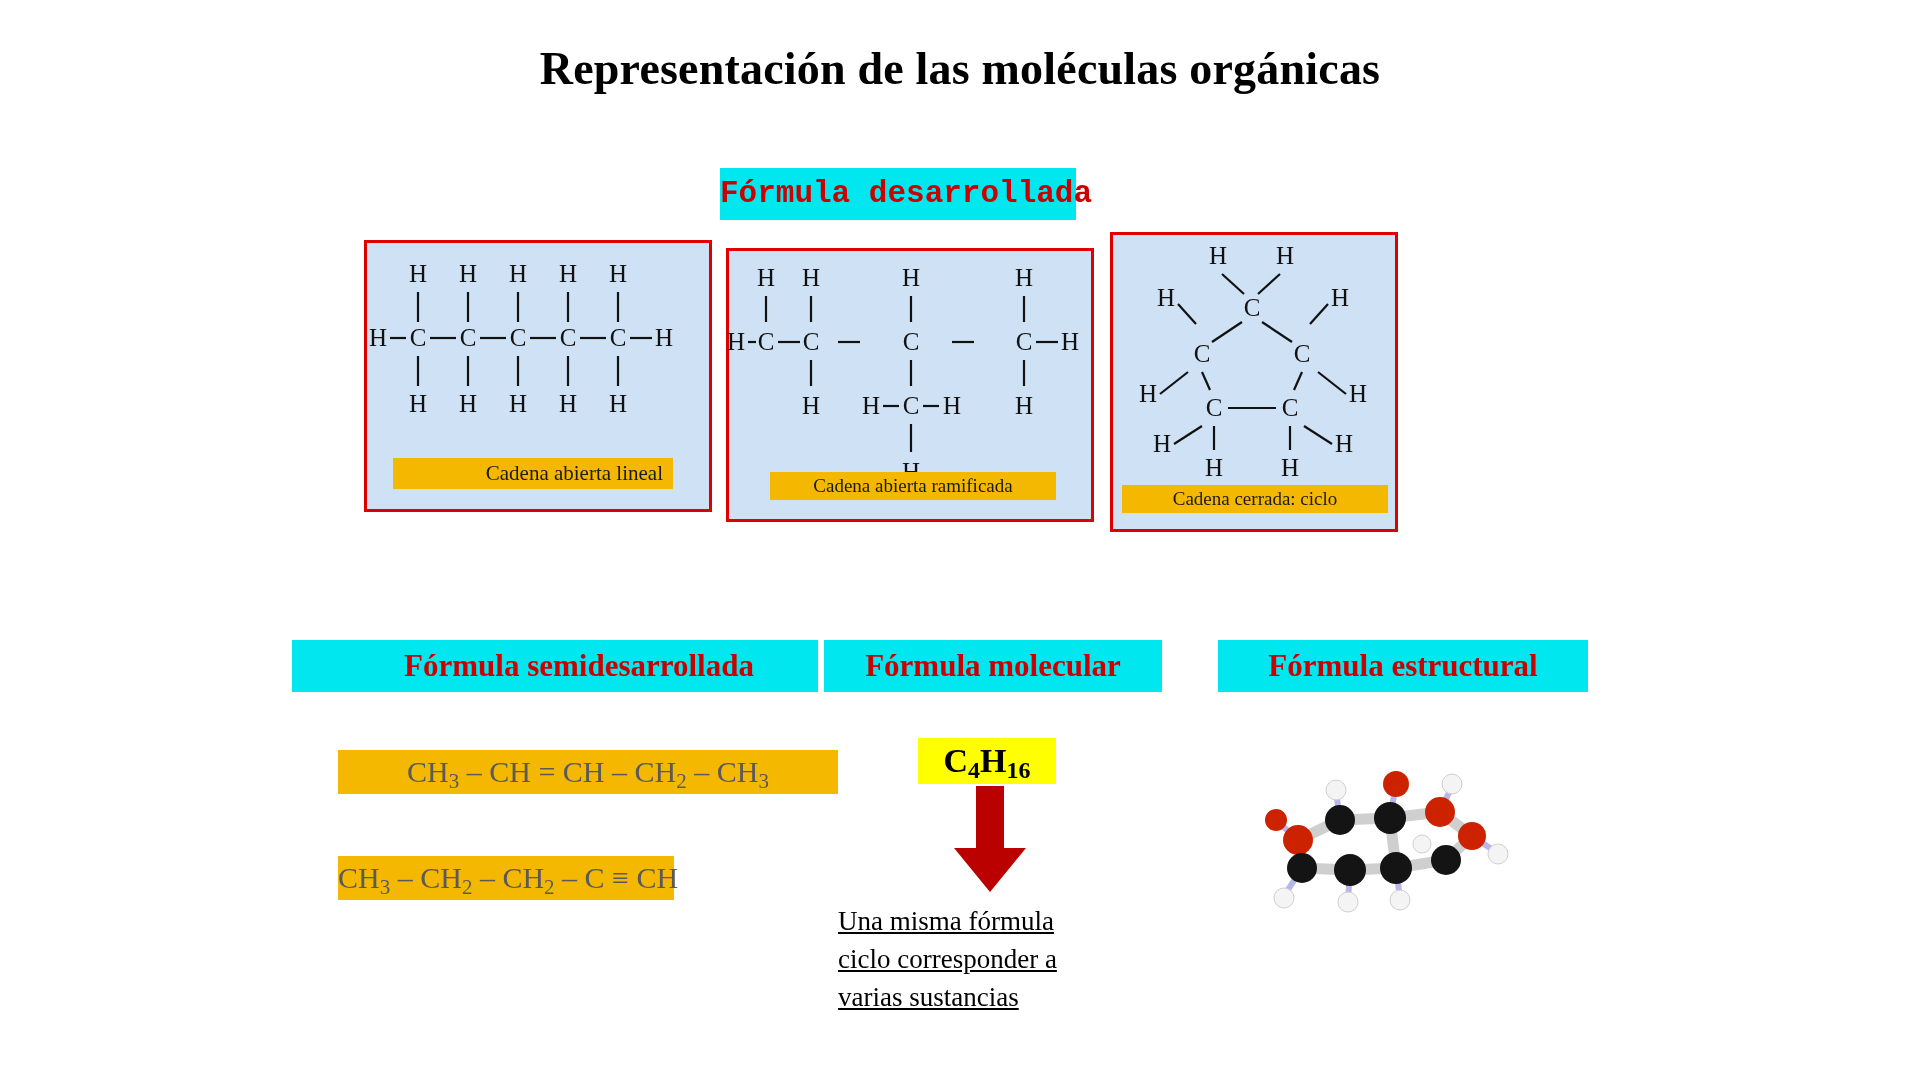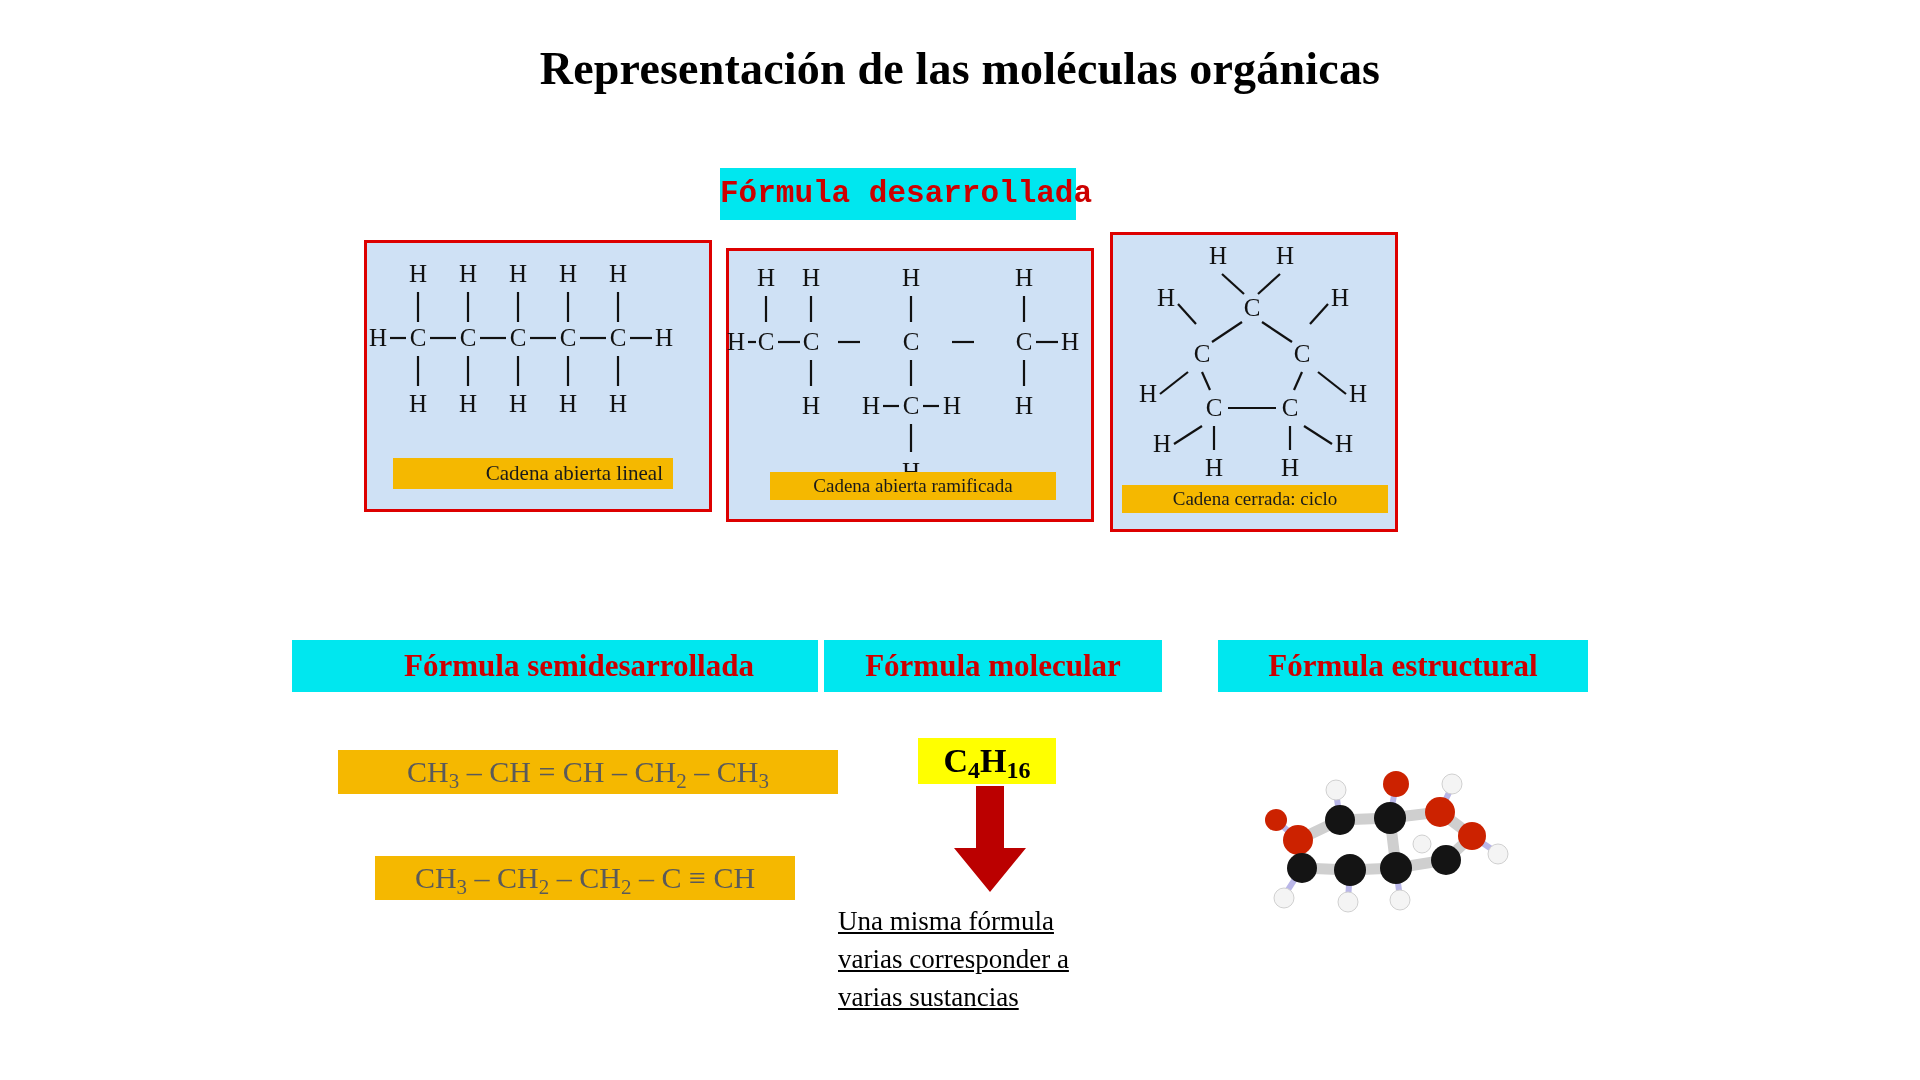--- a/index.html
+++ b/index.html
@@ -99,21 +99,21 @@
     background: #f5b800;
     color: #5a5a5a;
     font-size: 30px;
     line-height: 44px;
     height: 44px;
     text-align: center;
     white-space: nowrap;
     box-sizing: border-box;
   }
   #strip-1 { left: 338px; top: 750px; width: 500px; text-align: center; }
-  #strip-2 { left: 338px; top: 856px; width: 420px; margin-left: 37px; }
+  #strip-2 { left: 338px; top: 856px; width: 336px; }
   .yellow-strip sub { font-size: 21px; vertical-align: baseline; position: relative; top: 6px; }
 
   
   #molecular-formula {
     position: absolute;
     left: 918px;
     top: 738px;
     width: 138px;
     height: 46px;
     background: #ffff00;
@@ -304,21 +304,21 @@
 <div class="cyan-header" id="hdr-molecular">Fórmula molecular</div>
 
 <div id="molecular-formula">C<sub>4</sub>H<sub>16</sub></div>
 
 <svg id="down-arrow" width="100" height="110">
   <polygon points="36,0 64,0 64,62 86,62 50,106 14,62 36,62" fill="#bb0000"></polygon>
 </svg>
 
 <div id="note-text">
   <span>Una misma fórmula</span><br>
-  <span>varias corresponder a</span><br>
+  <span>ciclo corresponder a</span><br>
   <span>varias sustancias</span>
 </div>
 
 <div class="cyan-header" id="hdr-estructural">Fórmula estructural</div>
 
 <svg id="model-3d" width="300" height="180">
 
   <g stroke="#cfcfcf" stroke-width="11" stroke-linecap="round">
     <line x1="48" y1="100" x2="90" y2="80"></line>
     <line x1="90" y1="80" x2="140" y2="78"></line>

